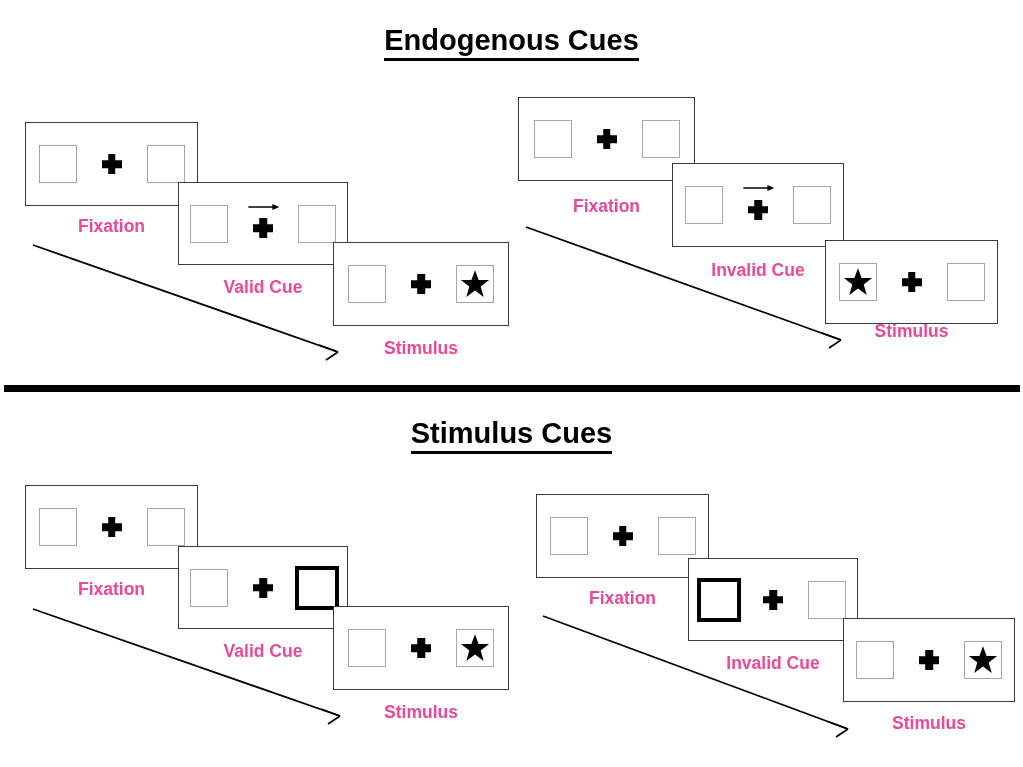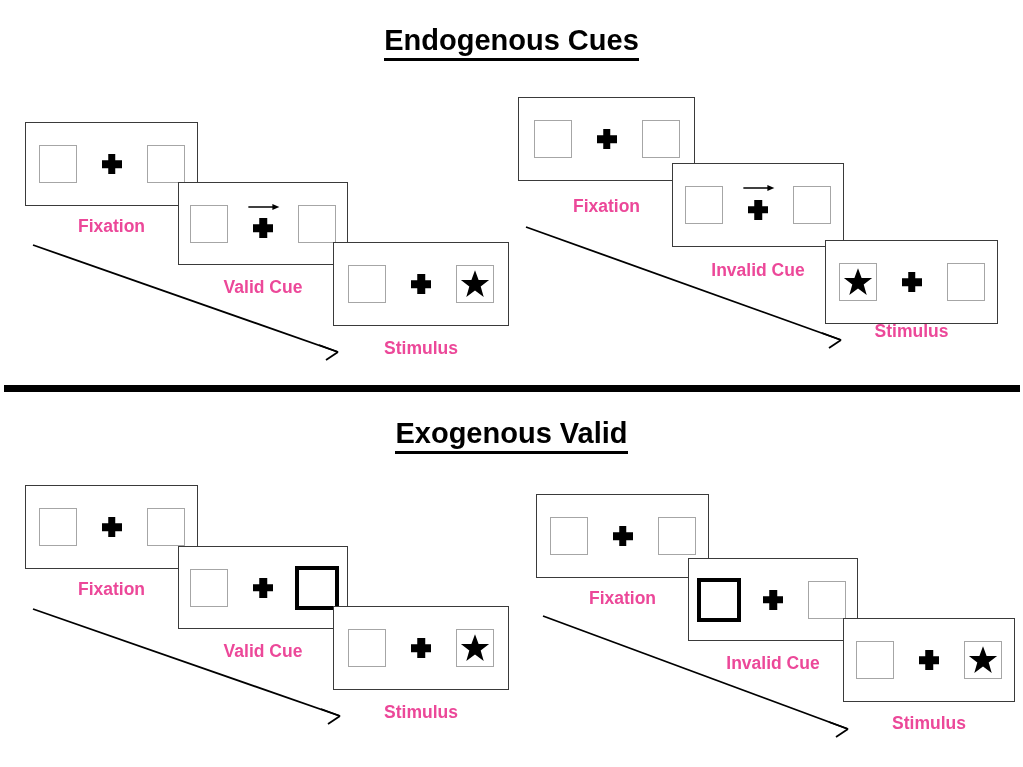--- a/index.html
+++ b/index.html
@@ -280,21 +280,21 @@
       </div>
     </div>
   </div>
   <div class="caption" style="left:825px; top:321px; width:173px;">
     <span>Stimulus</span>
   </div>
 
   <div class="divider" style="left:4px; top:385px; width:1016px; height:7px;"></div>
 
   <div class="section-title" style="top:417px;">
-    <span>Exogenous Valid</span>
+    <span>Stimulus Cues</span>
   </div>
 
   <svg class="time-arrow" style="left:30px; top:604px; width:322px; height:125px;" viewBox="0 0 322 125">
     <line x1="3" y1="5" x2="310" y2="112" stroke="#000" stroke-width="1.8"></line>
     <path d="M 310 112 L 291 105 M 310 112 L 298 120" stroke="#000" stroke-width="1.8" fill="none"></path>
   </svg>
 
   <div class="panel" style="left:25px; top:485px; width:173px; height:84px; z-index:3;">
     <div class="panel-inner">
       <div class="slot">

